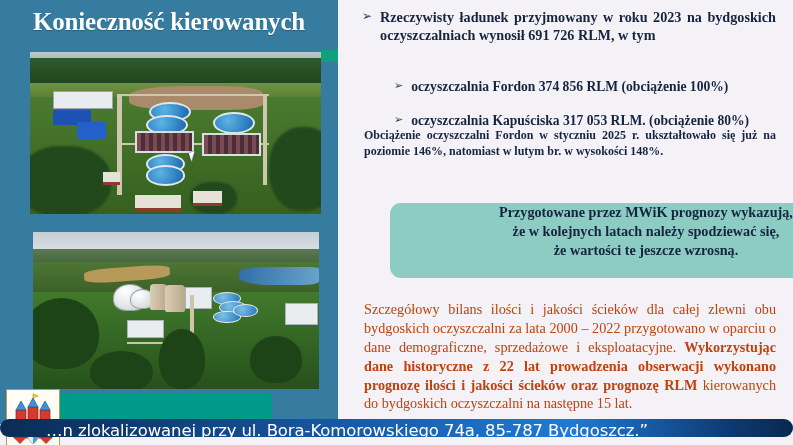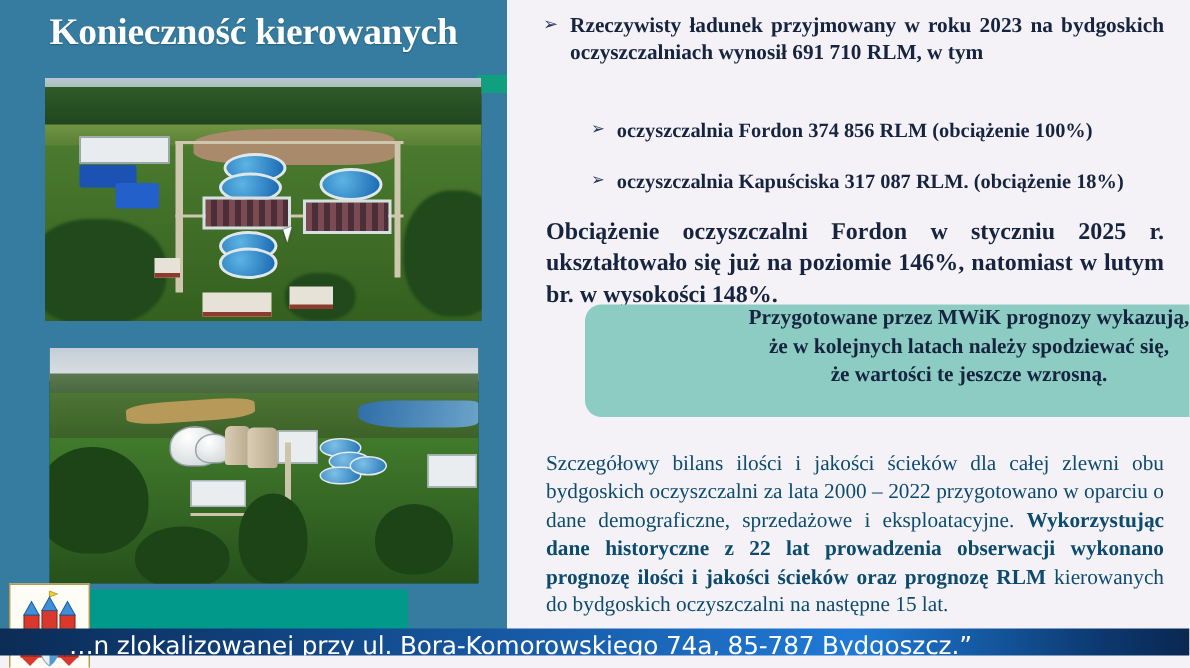--- a/index.html
+++ b/index.html
@@ -176,23 +176,23 @@
     width: 382px;
     font-size: 13.6px;
     font-weight: bold;
     line-height: 1.30;
   }
   #b3 .bullet-mark { margin-right: 8px; font-size: 11px; padding-top: 2px; }
 
   #para-fordon {
     position: absolute;
     left: 26px;
-    top: 144px;
+    top: 128px;
     width: 412px;
-    font-size: 16px;
+    font-size: 12px;
     font-weight: bold;
     line-height: 1.32;
     color: #16243f;
     text-align: justify;
     text-justify: inter-word;
   }
 
   
   #callout {
     position: absolute;
@@ -216,35 +216,36 @@
   }
 
   
   #para-lower {
     position: absolute;
     left: 26px;
     top: 300px;
     width: 412px;
     font-size: 14.2px;
     line-height: 1.33;
-    color: #0c4a6e;
+    color: #c2410c;
     text-align: justify;
     text-justify: inter-word;
   }
   #para-lower b { font-weight: bold; }
 
   
   #caption-bar {
     position: absolute;
     left: 0;
     top: 419px;
     width: 793px;
     height: 18px;
     background: linear-gradient(90deg,#0b2c55 0%,#0f3d76 18%,#1a63b4 52%,#1f7ad6 72%,#0d3a72 92%,#0a2750 100%);
     overflow: hidden;
+    border-radius: 11px;
   }
   #caption-text {
     position: absolute;
     left: 46px;
     top: 2px;
     color: #ffffff;
     font-family: "DejaVu Sans", sans-serif;
     font-size: 16.5px;
     letter-spacing: -0.1px;
     white-space: nowrap;
@@ -358,31 +359,31 @@
 
     <path d="M7 48 l6 6 l6 -6 z" fill="#d8392c"></path>
     <path d="M33 48 l6 6 l6 -6 z" fill="#d8392c"></path>
   </svg>
 </div>
 
 <div id="right-col">
 
   <div id="b1" class="bullet-row">
     <span class="bullet-mark">➢</span>
-    <span class="bullet-text">Rzeczywisty ładunek przyjmowany w roku 2023 na bydgoskich oczyszczalniach wynosił 691 710 RLM, w tym</span>
+    <span class="bullet-text">Rzeczywisty ładunek przyjmowany w roku 2023 na bydgoskich oczyszczalniach wynosił 691 726 RLM, w tym</span>
   </div>
 
   <div id="b2" class="bullet-row">
     <span class="bullet-mark">➢</span>
     <span class="bullet-text">oczyszczalnia Fordon 374 856 RLM (obciążenie 100%)</span>
   </div>
 
   <div id="b3" class="bullet-row">
     <span class="bullet-mark">➢</span>
-    <span class="bullet-text">oczyszczalnia Kapuściska 317 087 RLM. (obciążenie 18%)</span>
+    <span class="bullet-text">oczyszczalnia Kapuściska 317 053 RLM. (obciążenie 80%)</span>
   </div>
 
   <div id="para-fordon">Obciążenie oczyszczalni Fordon w styczniu 2025 r. ukształtowało się już na poziomie 146%, natomiast w lutym br. w wysokości 148%.</div>
 
   <div id="callout">
     <div id="callout-text">Przygotowane przez MWiK prognozy wykazują,
 że w kolejnych latach należy spodziewać się,
 że wartości te jeszcze wzrosną.</div>
   </div>
 

